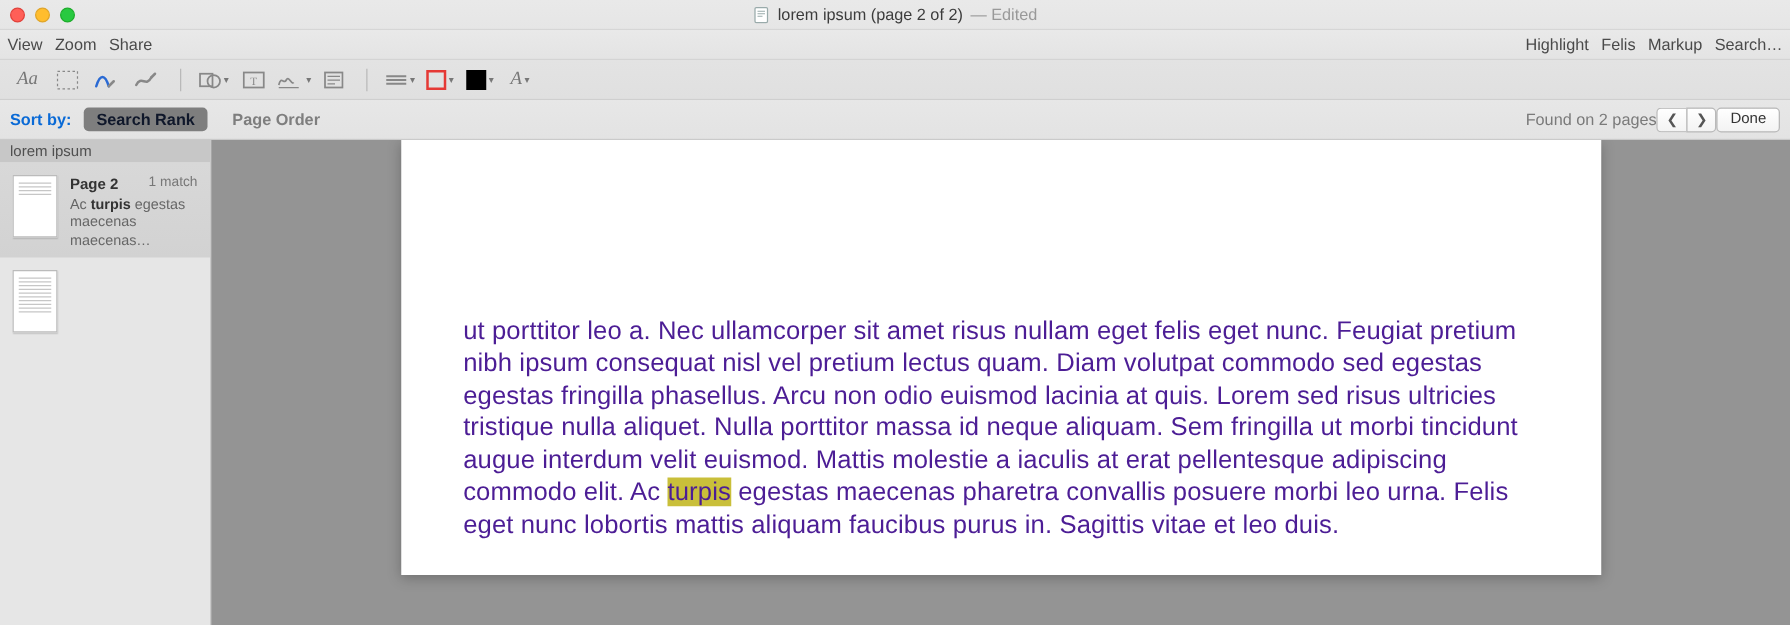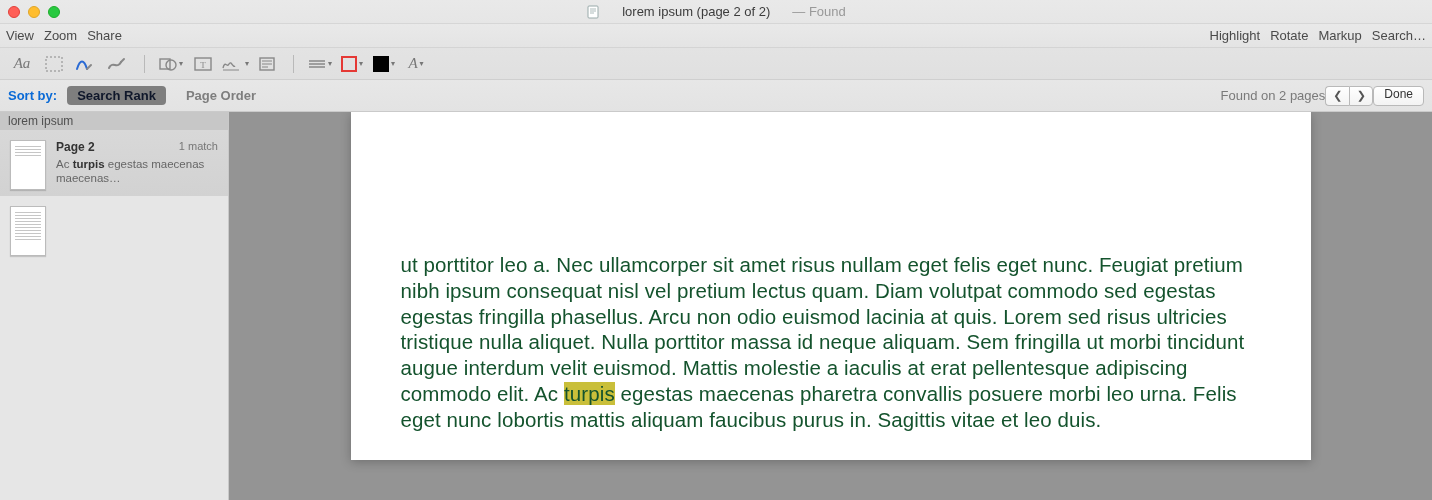--- a/index.html
+++ b/index.html
@@ -5,21 +5,21 @@
   * { box-sizing: border-box; margin: 0; padding: 0; }
   body { font-family: -apple-system, "Helvetica Neue", Helvetica, Arial, sans-serif; background: #ececec; width: 1432px; height: 500px; overflow: hidden; font-size: 13px; color: #333; }
   
   
   .titlebar { height: 24px; background: linear-gradient(#e9e9e9,#e6e6e6); display: flex; align-items: center; padding: 0 8px; border-bottom: 1px solid #d6d6d6; position: relative; }
   .traffic-lights { display: flex; gap: 8px; }
   .tl { width: 12px; height: 12px; border-radius: 50%; }
   .tl.close { background:#ff5f57; border:1px solid #e1413a; }
   .tl.min   { background:#ffbd2e; border:1px solid #e0a528; }
   .tl.max   { background:#28c940; border:1px solid #1dad2b; }
-  .title-center { position:absolute; left:0; right:0; text-align:center; display:flex; justify-content:center; align-items:center; gap:22px; pointer-events:none; font-size:13px; }
+  .title-center { position:absolute; left:0; right:0; text-align:center; display:flex; justify-content:center; align-items:center; gap:6px; pointer-events:none; font-size:13px; }
   .title-center .docicon { width:14px; height:14px; border-radius:2px; display:inline-flex; align-items:center; justify-content:center; }
   .title-center .fname { color:#3c3c3c; }
   .title-center .edited { color:#999; }
 
   
   .toolbar { height: 24px; background: linear-gradient(#e9e9e9,#e4e4e4); display:flex; align-items:center; padding: 0 6px; border-bottom: 1px solid #d4d4d4; justify-content: space-between; }
   .toolbar-left, .toolbar-right { display:flex; gap: 10px; }
   .toolbar span { font-size: 13px; color:#4a4a4a; cursor:default; }
 
   
@@ -43,72 +43,72 @@
   .nav-buttons { display:flex; }
   .nav-btn { width:24px; height:20px; background:linear-gradient(#fff,#f3f3f3); border:1px solid #b9b9b9; display:flex; align-items:center; justify-content:center; font-size:11px; color:#555; }
   .nav-btn:first-child { border-radius:4px 0 0 4px; border-right:none; }
   .nav-btn:last-child { border-radius:0 4px 4px 0; }
   .done-btn { height:20px; padding:0 10px; background:linear-gradient(#fff,#f3f3f3); border:1px solid #b9b9b9; border-radius:4px; font-size:12px; color:#333; }
 
   
   .content { display:flex; height: calc(500px - 24px - 24px - 32px - 32px); }
 
   
-  .sidebar { width:229px; background:#e6e6e6; border-right:1px solid #c9c9c9; overflow:hidden; display:flex; flex-direction:column; }
+  .sidebar { width:169px; background:#e6e6e6; border-right:1px solid #c9c9c9; overflow:hidden; display:flex; flex-direction:column; }
   .sidebar-header { background:#c7c7c7; color:#4f4f4f; font-size:12px; padding:2px 8px; }
   .results { overflow:auto; }
   .result { display:flex; gap:10px; padding:10px 10px 6px 10px; }
   .result.selected { background:linear-gradient(#d8d8d8,#d2d2d2); }
   .result.selected + .result { border-top:none; }
   .thumb { width:36px; height:50px; background:#fff; border:1px solid #bbb; box-shadow:0 1px 1px rgba(0,0,0,.15); display:flex; flex-direction:column; padding:5px 4px; gap:2px; }
   .thumb .ln { height:1px; background:#c6c6c6; }
   .result-body { flex:1; font-size:12px; color:#4a4a4a; line-height:1.25; }
   .result-top { display:flex; justify-content:space-between; margin-bottom:2px; }
   .result-title { font-weight:700; color:#333; }
   .result-count { color:#777; font-size:11px; }
   .result-snippet { color:#666; font-size:11.5px; }
   .result-snippet .hl { font-weight:700; color:#333; }
 
   
   .docarea { flex:1; background:#949494; overflow:auto; display:flex; justify-content:center; padding:0px 40px 40px 40px; }
   .page { width:960px; background:#fff; box-shadow:0 2px 10px rgba(0,0,0,.25); padding:140px 50px 40px 50px; }
-  .page-text { font-family: "Helvetica Neue", Helvetica, Arial, sans-serif; font-size:20.5px; line-height:1.26; color:#14532d; letter-spacing:0.1px; }
+  .page-text { font-family: "Helvetica Neue", Helvetica, Arial, sans-serif; font-size:20.5px; line-height:1.26; color:#4c1d95; letter-spacing:0.1px; }
   .page-text .hl { background:#c9bf3a; }
 
 </style>
 </head>
 <body>
 
 <div class="titlebar">
   <div class="traffic-lights">
     <div class="tl close"></div>
     <div class="tl min"></div>
     <div class="tl max"></div>
   </div>
   <div class="title-center">
     <span class="docicon">
       <svg width="14" height="14" viewBox="0 0 14 14">
           <rect x="2" y="1" width="10" height="12" rx="1" fill="#fff" stroke="#9aa" stroke-width="1"></rect>
           <path d="M4 4h6M4 6h6M4 8h4" stroke="#9aa" stroke-width="0.8"></path>
         </svg>
     </span>
     <span class="fname">lorem ipsum (page 2 of 2)</span>
-    <span class="edited">— Found</span>
+    <span class="edited">— Edited</span>
   </div>
 </div>
 
 <div class="toolbar">
   <div class="toolbar-left">
     <span>View</span>
     <span>Zoom</span>
     <span>Share</span>
   </div>
   <div class="toolbar-right">
     <span>Highlight</span>
-    <span>Rotate</span>
+    <span>Felis</span>
     <span>Markup</span>
     <span>Search…</span>
   </div>
 </div>
 
 <div class="markup-bar">
   <div class="tool">
       <span style="font-style:italic;font-family:Georgia,serif;font-size:15px;color:#777;">Aa</span>
     </div>
   <div class="tool">

